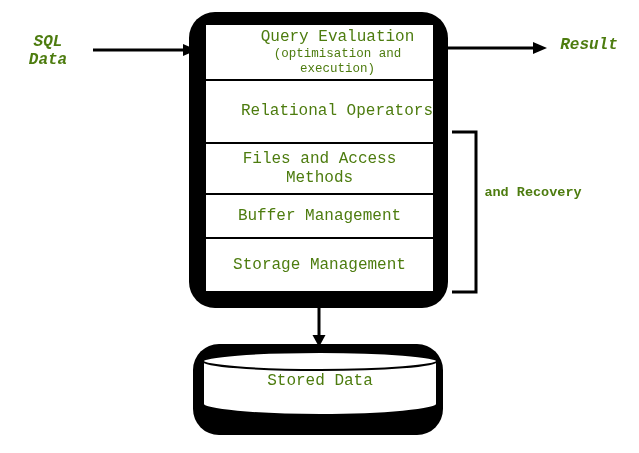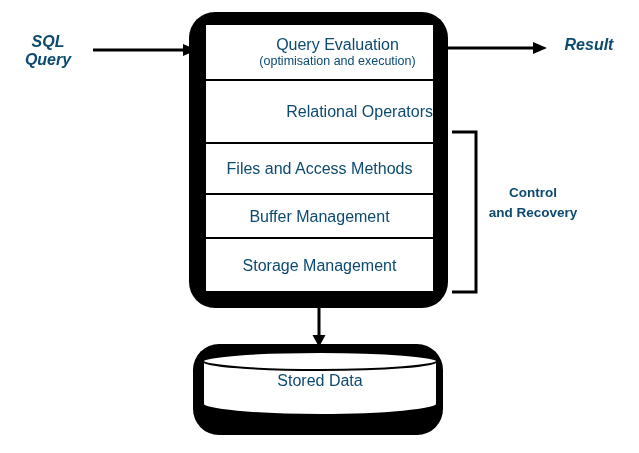--- a/index.html
+++ b/index.html
@@ -1,22 +1,22 @@
 <!DOCTYPE html>
 <html><head>
 <meta charset="utf-8">
 <style>
   html, body { margin: 0; padding: 0; background: #fff; }
   .canvas {
     position: relative;
     width: 639px;
     height: 453px;
     background: #fff;
-    font-family: Liberation Sans, sans-serif;
-    color: #0c4a6e;
+    font-family: Liberation Mono, monospace;
+    color: #4d7c0f;
     overflow: hidden;
   }
   .abs { position: absolute; }
   svg.overlay { position: absolute; left: 0; top: 0; width: 639px; height: 453px; }
 
   
   .side-label {
     font-weight: bold;
     font-style: italic;
     font-size: 16px;
@@ -105,21 +105,21 @@
 
     <g>
       <rect x="193" y="344" width="250" height="91" rx="26" fill="#000"></rect>
       <path d="M203,361 L203,404 A117,11 0 0 0 437,404 L437,361 Z" fill="#fff" stroke="#000" stroke-width="2"></path>
       <ellipse cx="320" cy="361" rx="117" ry="9" fill="#fff" stroke="#000" stroke-width="2"></ellipse>
     </g>
   </svg>
 
   <div class="abs side-label sql-label">
     <div>SQL</div>
-    <div>Query</div>
+    <div>Data</div>
   </div>
 
   <div class="abs side-label result-label">
     <div>Result</div>
   </div>
 
   <div class="abs engine-outer"></div>
   <div class="abs engine-inner">
     <div class="engine-row row-1">
       <div class="row-title">Query Evaluation</div>
@@ -133,19 +133,18 @@
     </div>
     <div class="engine-row row-4">
       <div class="row-title">Buffer Management</div>
     </div>
     <div class="engine-row row-5">
       <div class="row-title">Storage Management</div>
     </div>
   </div>
 
   <div class="abs bracket-label">
-    <div>Control</div>
     <div>and Recovery</div>
   </div>
 
   <div class="abs datastore-label">Stored Data</div>
 
 </div>
 
 </body></html>

